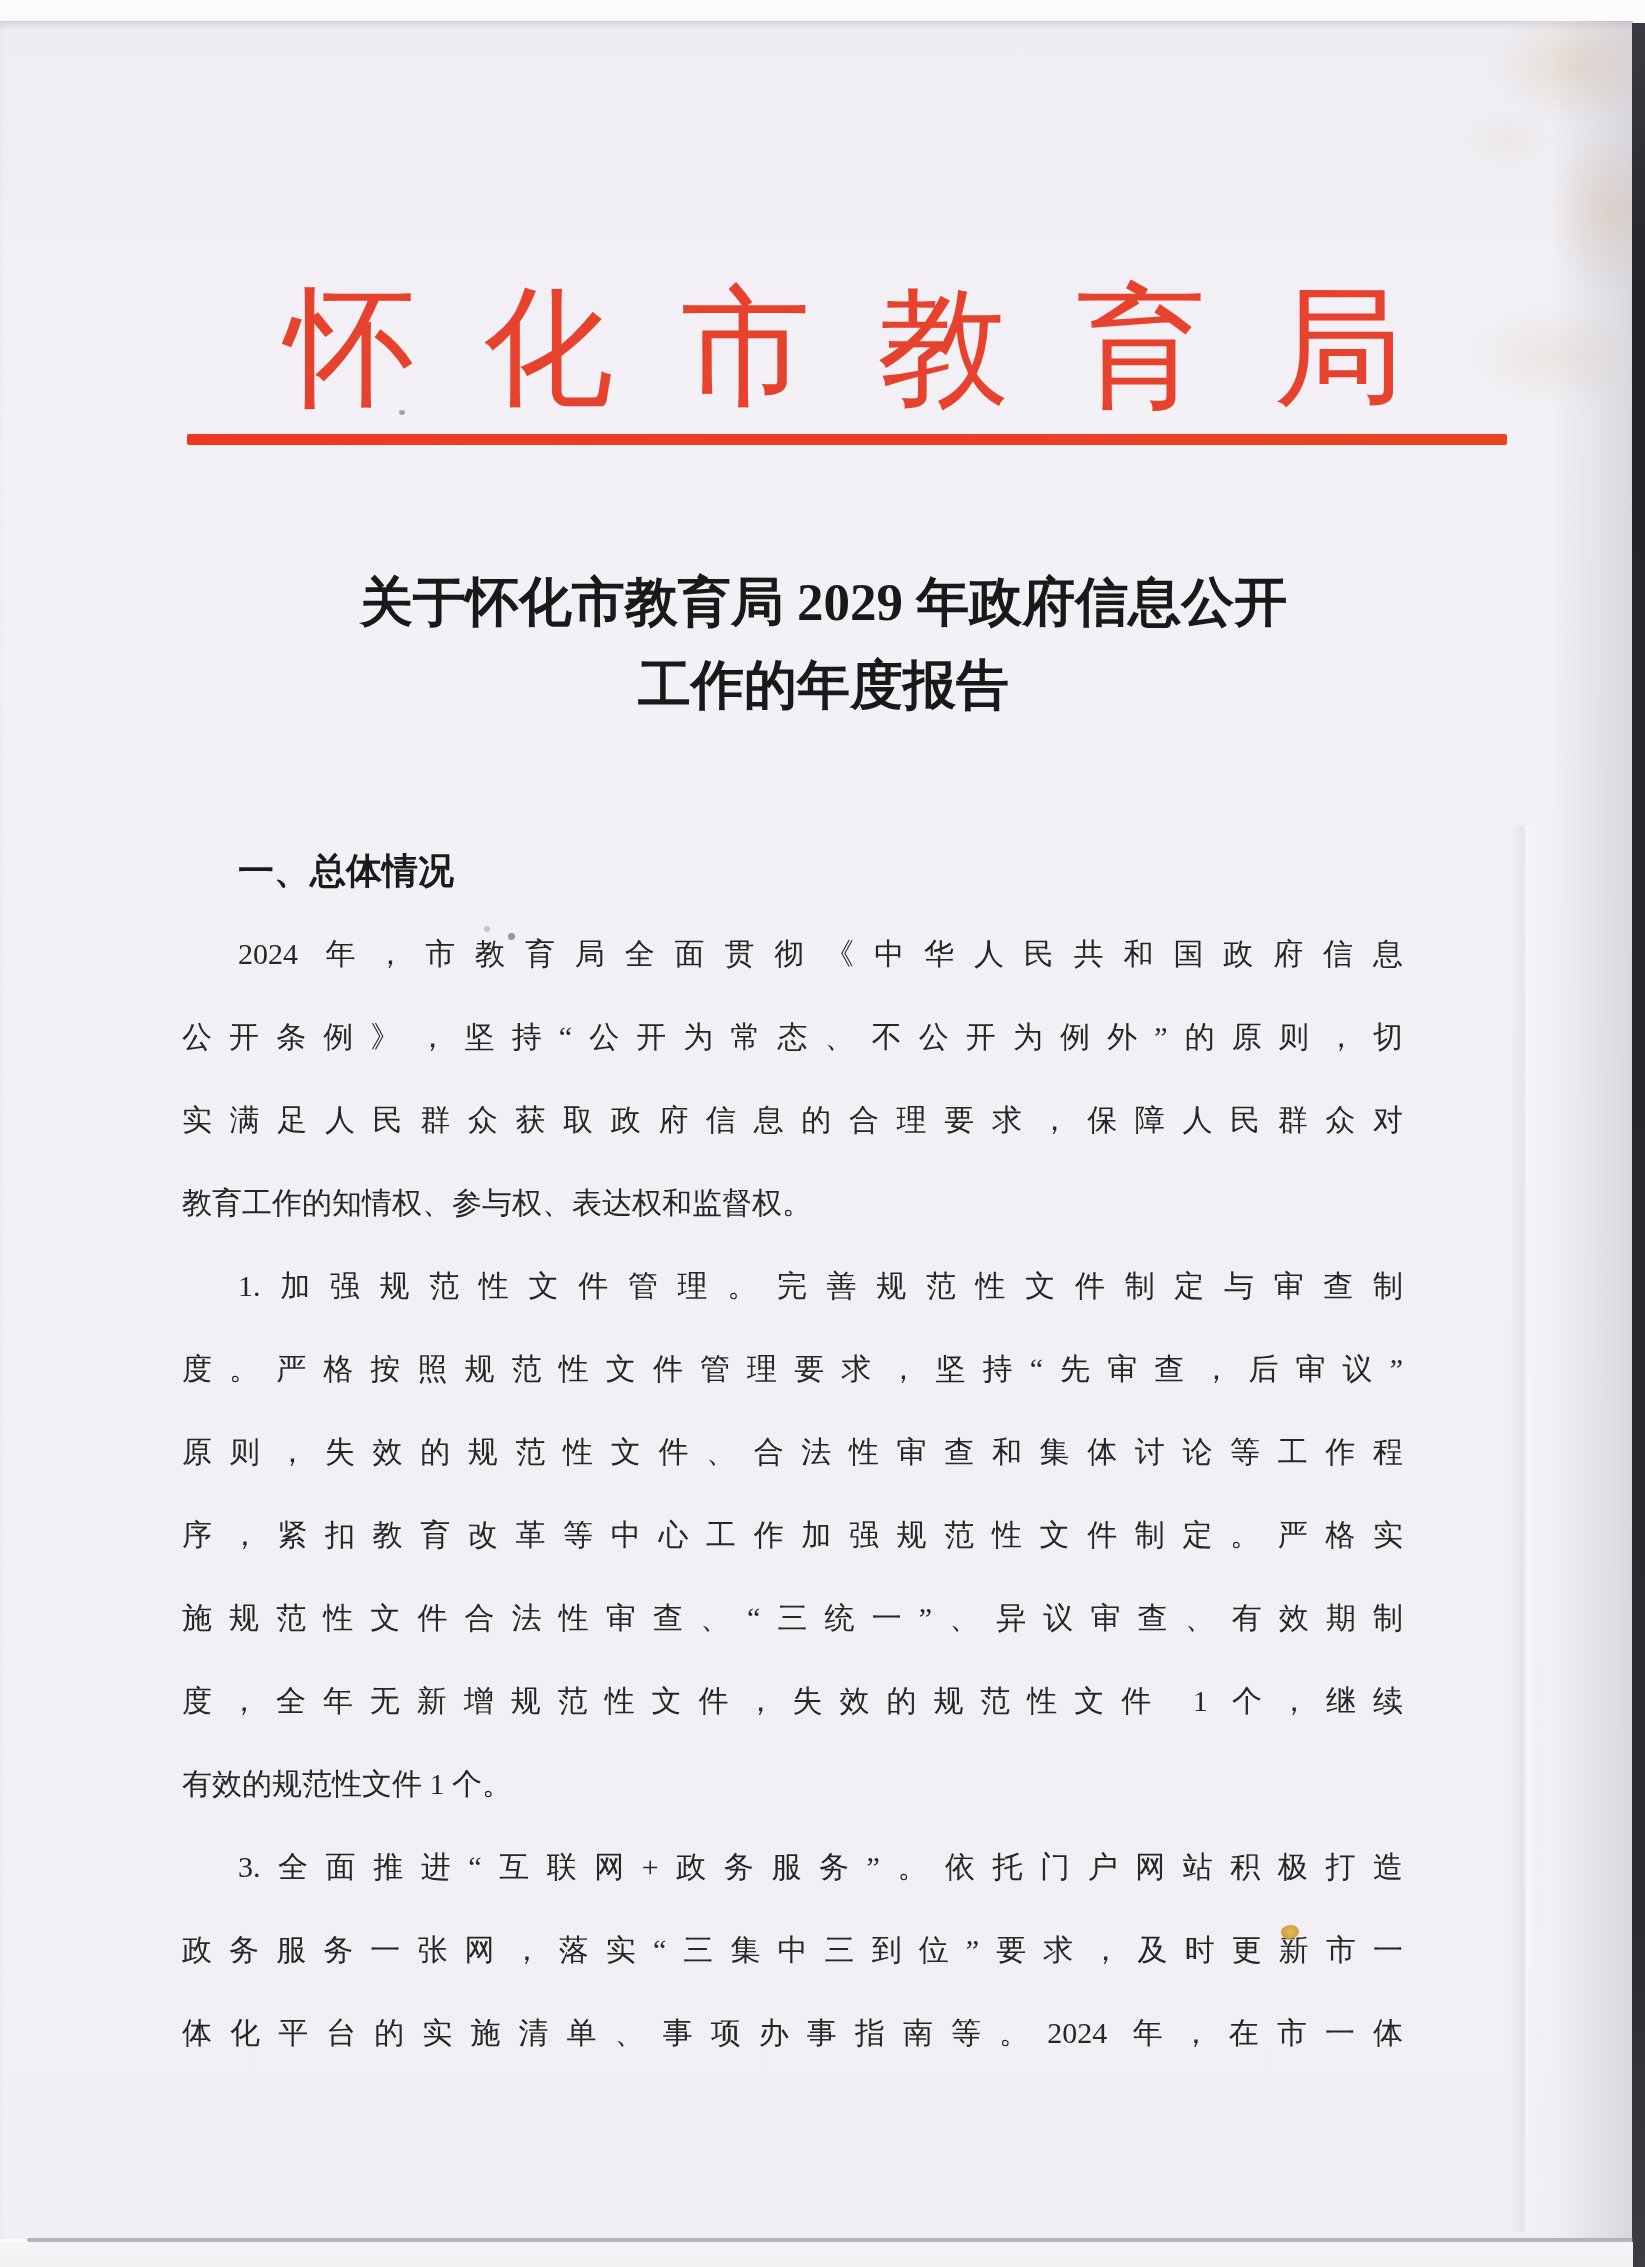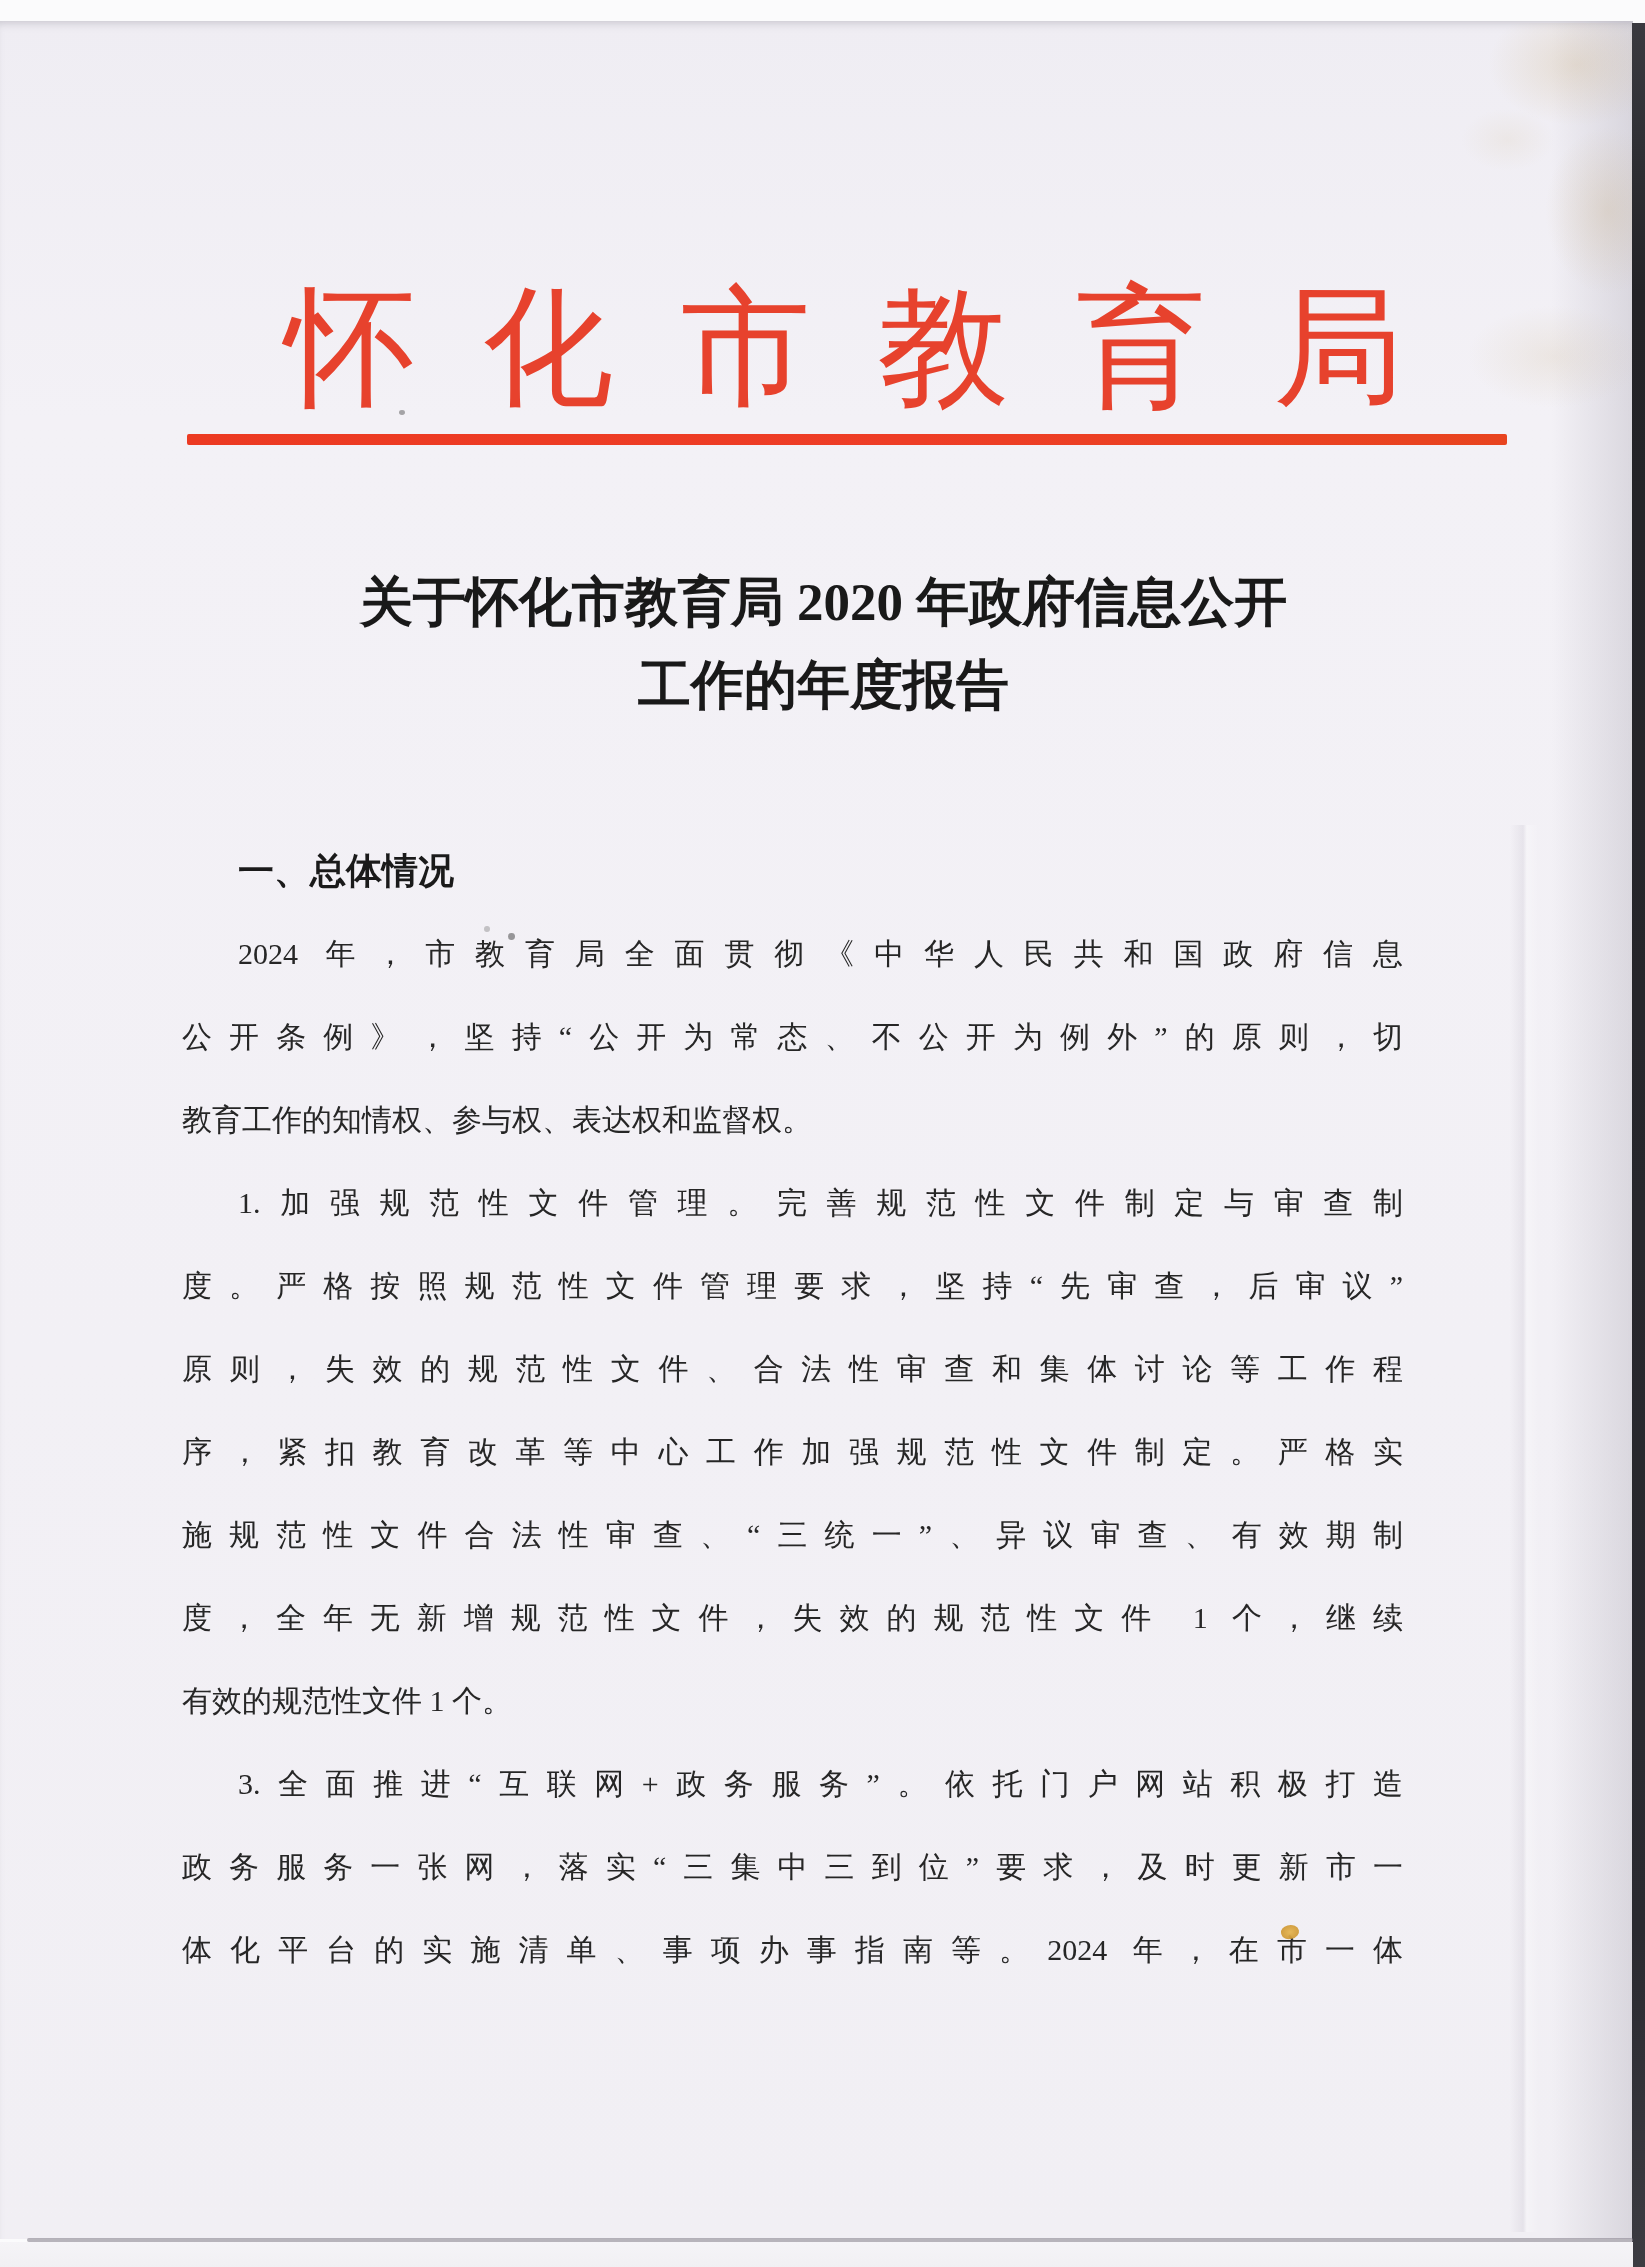--- a/index.html
+++ b/index.html
@@ -101,29 +101,30 @@
   <div class="crease"></div>
   <div class="edge-right"></div>
   <div class="edge-bottom-line"></div>
   <div class="below-paper"></div>
 
   <div class="letterhead">怀化市教育局</div>
 
   <div class="rule"></div>
 
   <div class="title">
-    <div>关于怀化市教育局 2020 年政府信息公开</div>
+    <div>关于怀化市教育局 2029 年政府信息公开</div>
     <div>工作的年度报告</div>
   </div>
 
   <div class="content">
     <div class="heading">一、总体情况</div>
     <div>
         <div class="line indent">2024 年，市教育局全面贯彻《中华人民共和国政府信息</div>
         <div class="line">公开条例》，坚持“公开为常态、不公开为例外”的原则，切</div>
+        <div class="line">实满足人民群众获取政府信息的合理要求，保障人民群众对</div>
         <div class="line para-end">教育工作的知情权、参与权、表达权和监督权。</div>
         <div class="line indent">1.加强规范性文件管理。完善规范性文件制定与审查制</div>
         <div class="line">度。严格按照规范性文件管理要求，坚持“先审查，后审议”</div>
         <div class="line">原则，失效的规范性文件、合法性审查和集体讨论等工作程</div>
         <div class="line">序，紧扣教育改革等中心工作加强规范性文件制定。严格实</div>
         <div class="line">施规范性文件合法性审查、“三统一”、异议审查、有效期制</div>
         <div class="line">度，全年无新增规范性文件，失效的规范性文件 1 个，继续</div>
         <div class="line para-end">有效的规范性文件 1 个。</div>
         <div class="line indent">3.全面推进“互联网+政务服务”。依托门户网站积极打造</div>
         <div class="line">政务服务一张网，落实“三集中三到位”要求，及时更新市一</div>

